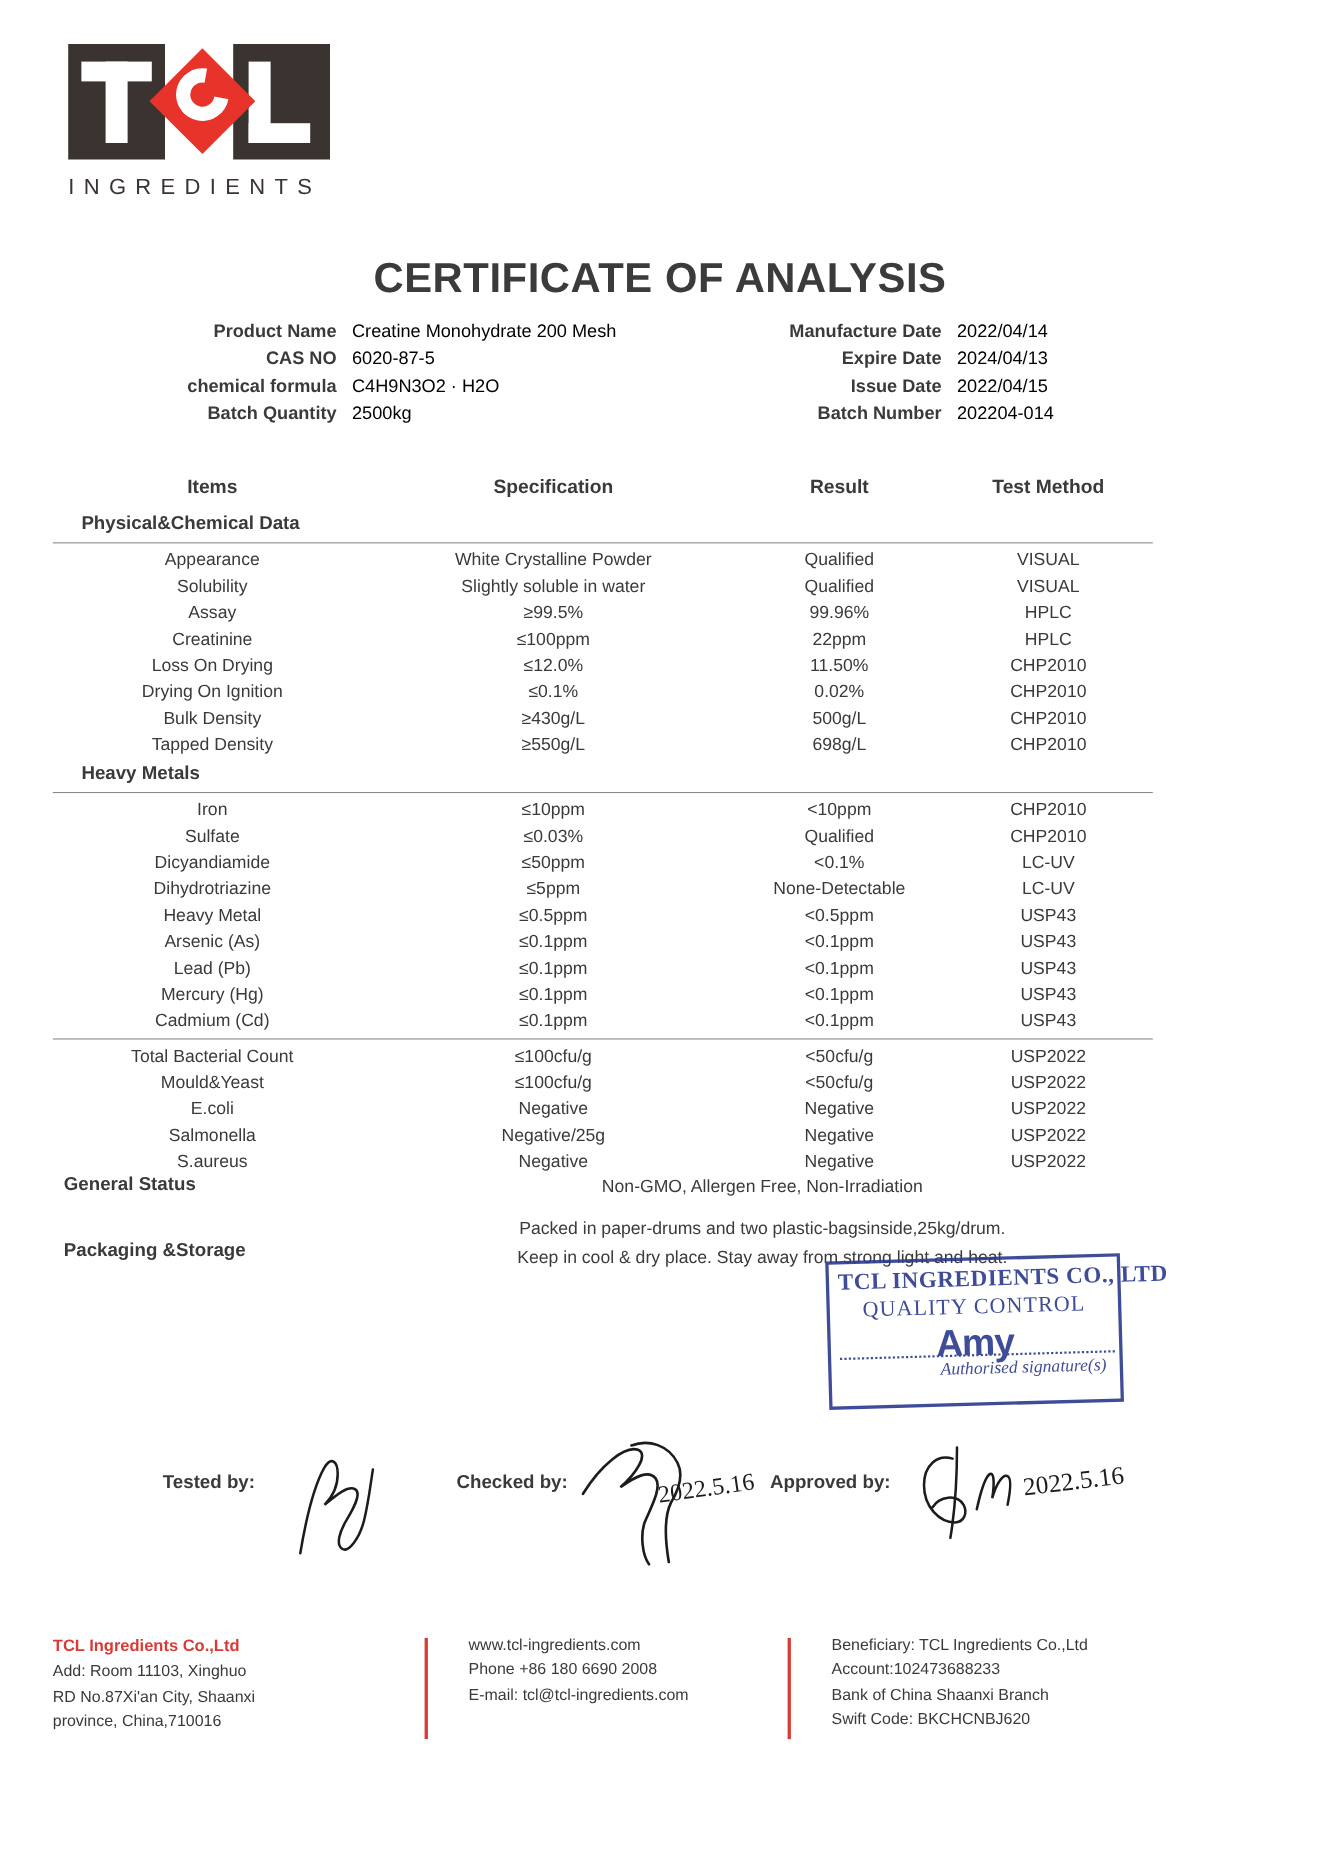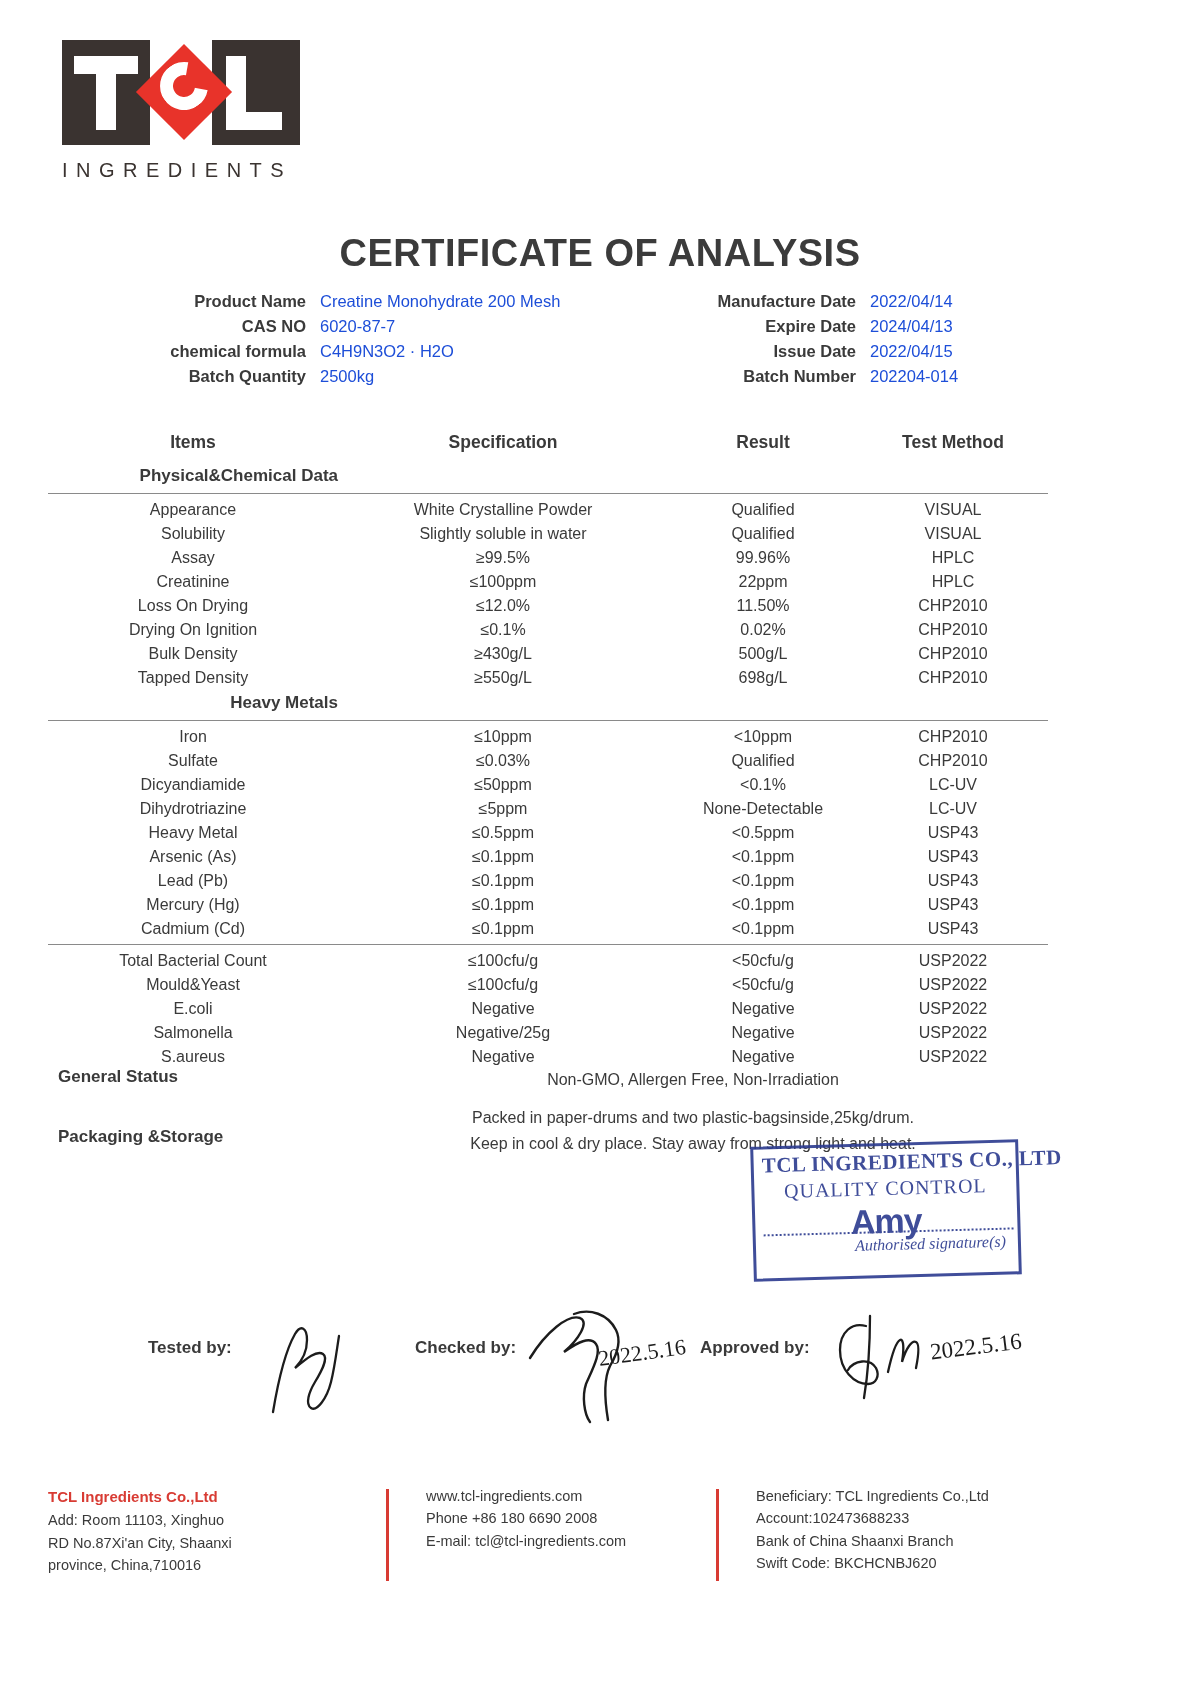--- a/index.html
+++ b/index.html
@@ -118,21 +118,21 @@
   }
   .meta .lbl {
     text-align: right;
     font-weight: bold;
     padding-right: 14px;
     color: #3a3a3a;
     white-space: nowrap;
   }
   .meta .val {
     text-align: left;
-    color: #1d4ed8;
+    color: #000000;
     white-space: nowrap;
   }
 
   
   .tbl {
     position: absolute;
     left: 48px;
     top: 428px;
     width: 1000px;
     font-size: 16px;
@@ -152,21 +152,21 @@
   .thead .c-spec,
   .thead .c-res,
   .thead .c-meth {
     font-weight: bold;
     font-size: 17.5px;
     padding: 4px 0 10px 0;
   }
   .section-head {
     font-weight: bold;
     font-size: 17px;
-    text-align: right;
+    text-align: left;
     padding-left: 26px !important;
     padding-bottom: 4px !important;
   }
   .rule {
     width: 1000px;
     height: 0;
     border-top: 1.6px solid #8a8a8a;
     margin: 3px 0 4px 0;
   }
 
@@ -309,21 +309,21 @@
 
   <div class="doc-title">CERTIFICATE OF ANALYSIS</div>
 
   <div class="meta">
     <div class="lbl">Product Name</div>
     <div class="val">Creatine Monohydrate 200 Mesh</div>
     <div class="lbl">Manufacture Date</div>
     <div class="val">2022/04/14</div>
 
     <div class="lbl">CAS NO</div>
-    <div class="val">6020-87-7</div>
+    <div class="val">6020-87-5</div>
     <div class="lbl">Expire Date</div>
     <div class="val">2024/04/13</div>
 
     <div class="lbl">chemical formula</div>
     <div class="val">C4H9N3O2 · H2O</div>
     <div class="lbl">Issue Date</div>
     <div class="val">2022/04/15</div>
 
     <div class="lbl">Batch Quantity</div>
     <div class="val">2500kg</div>

